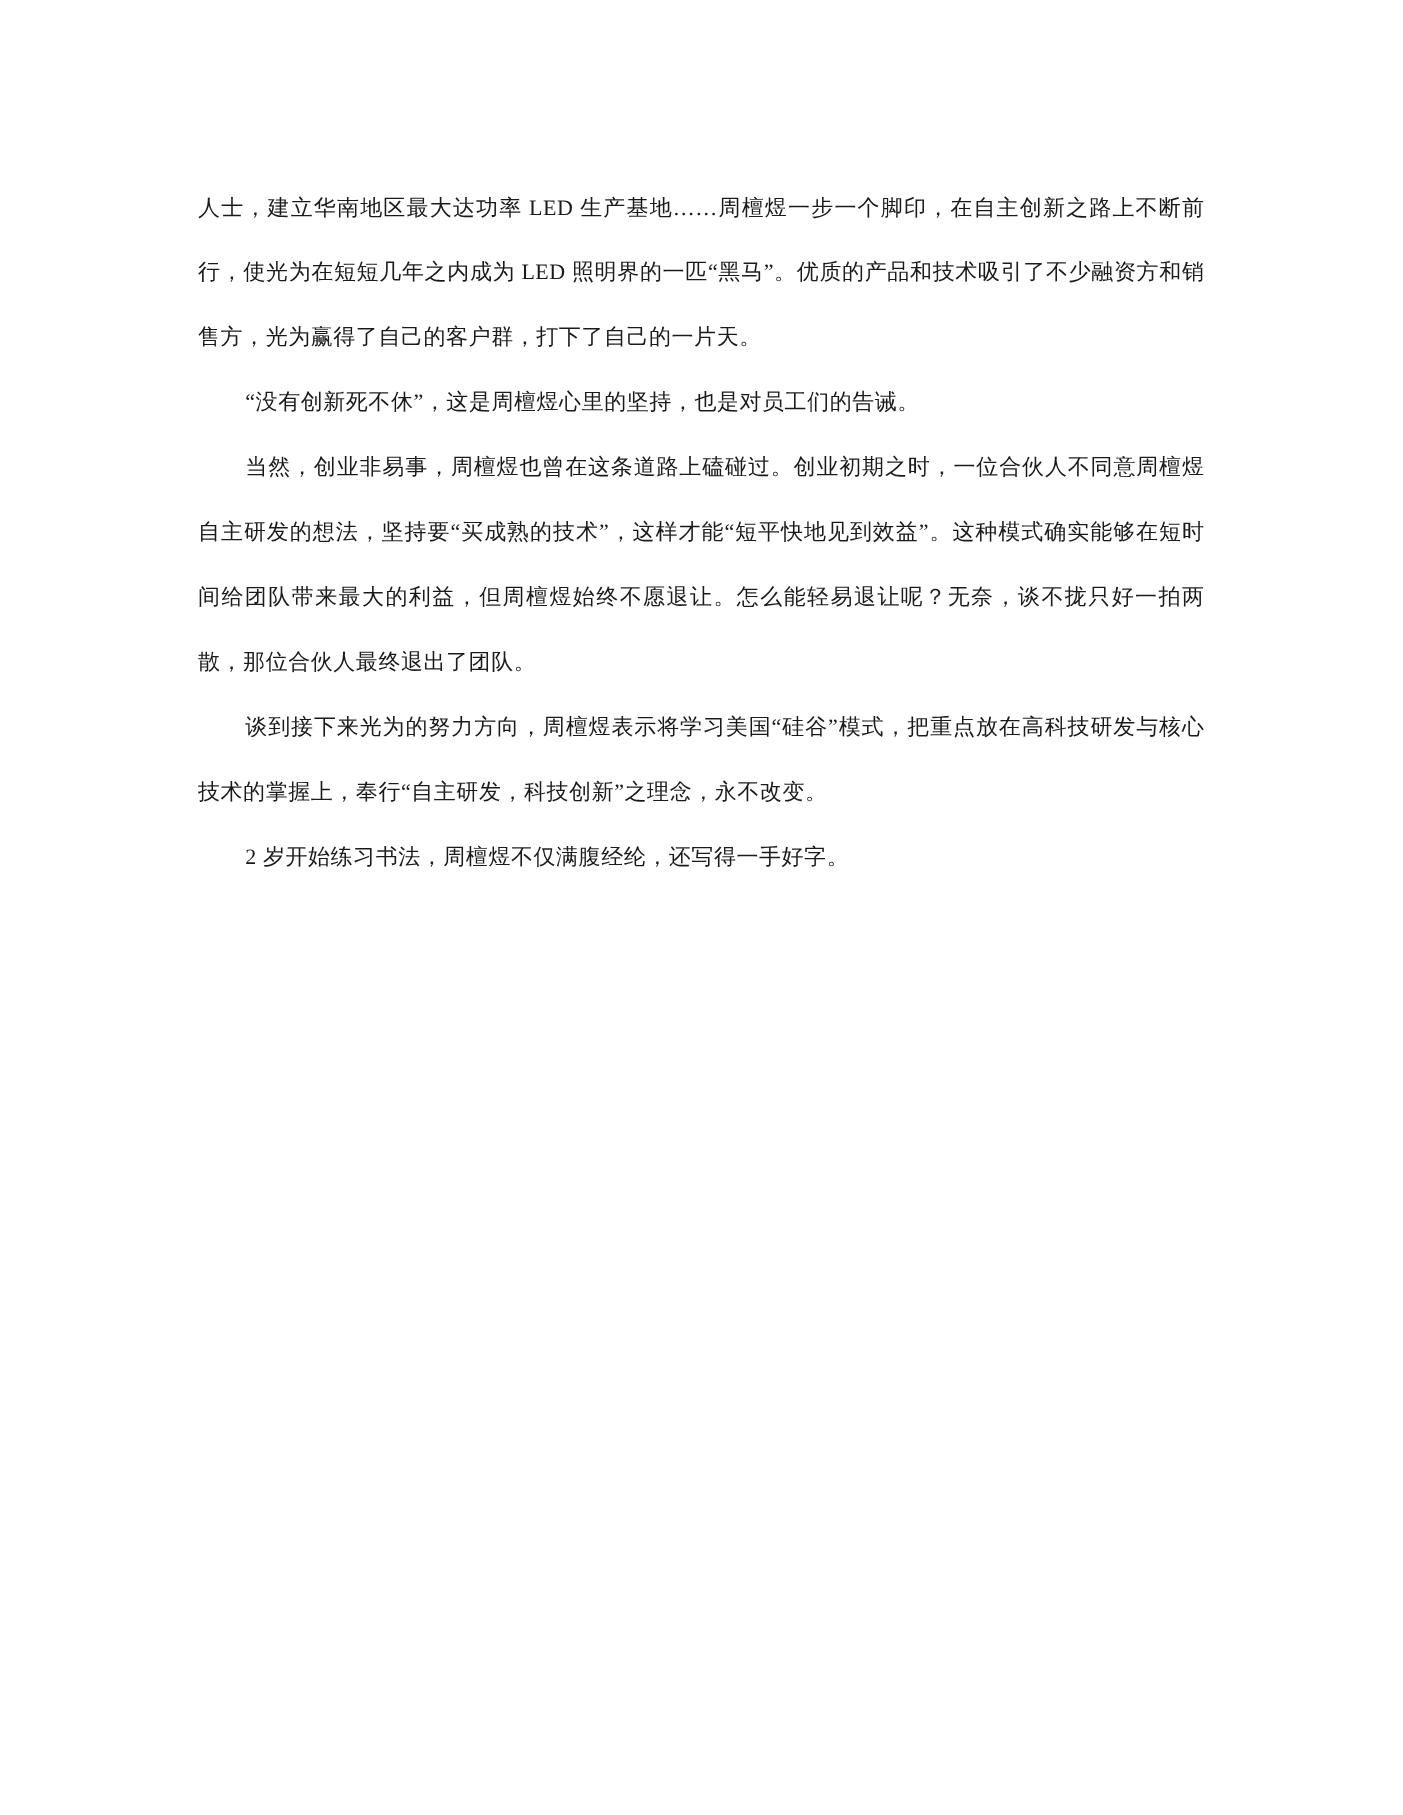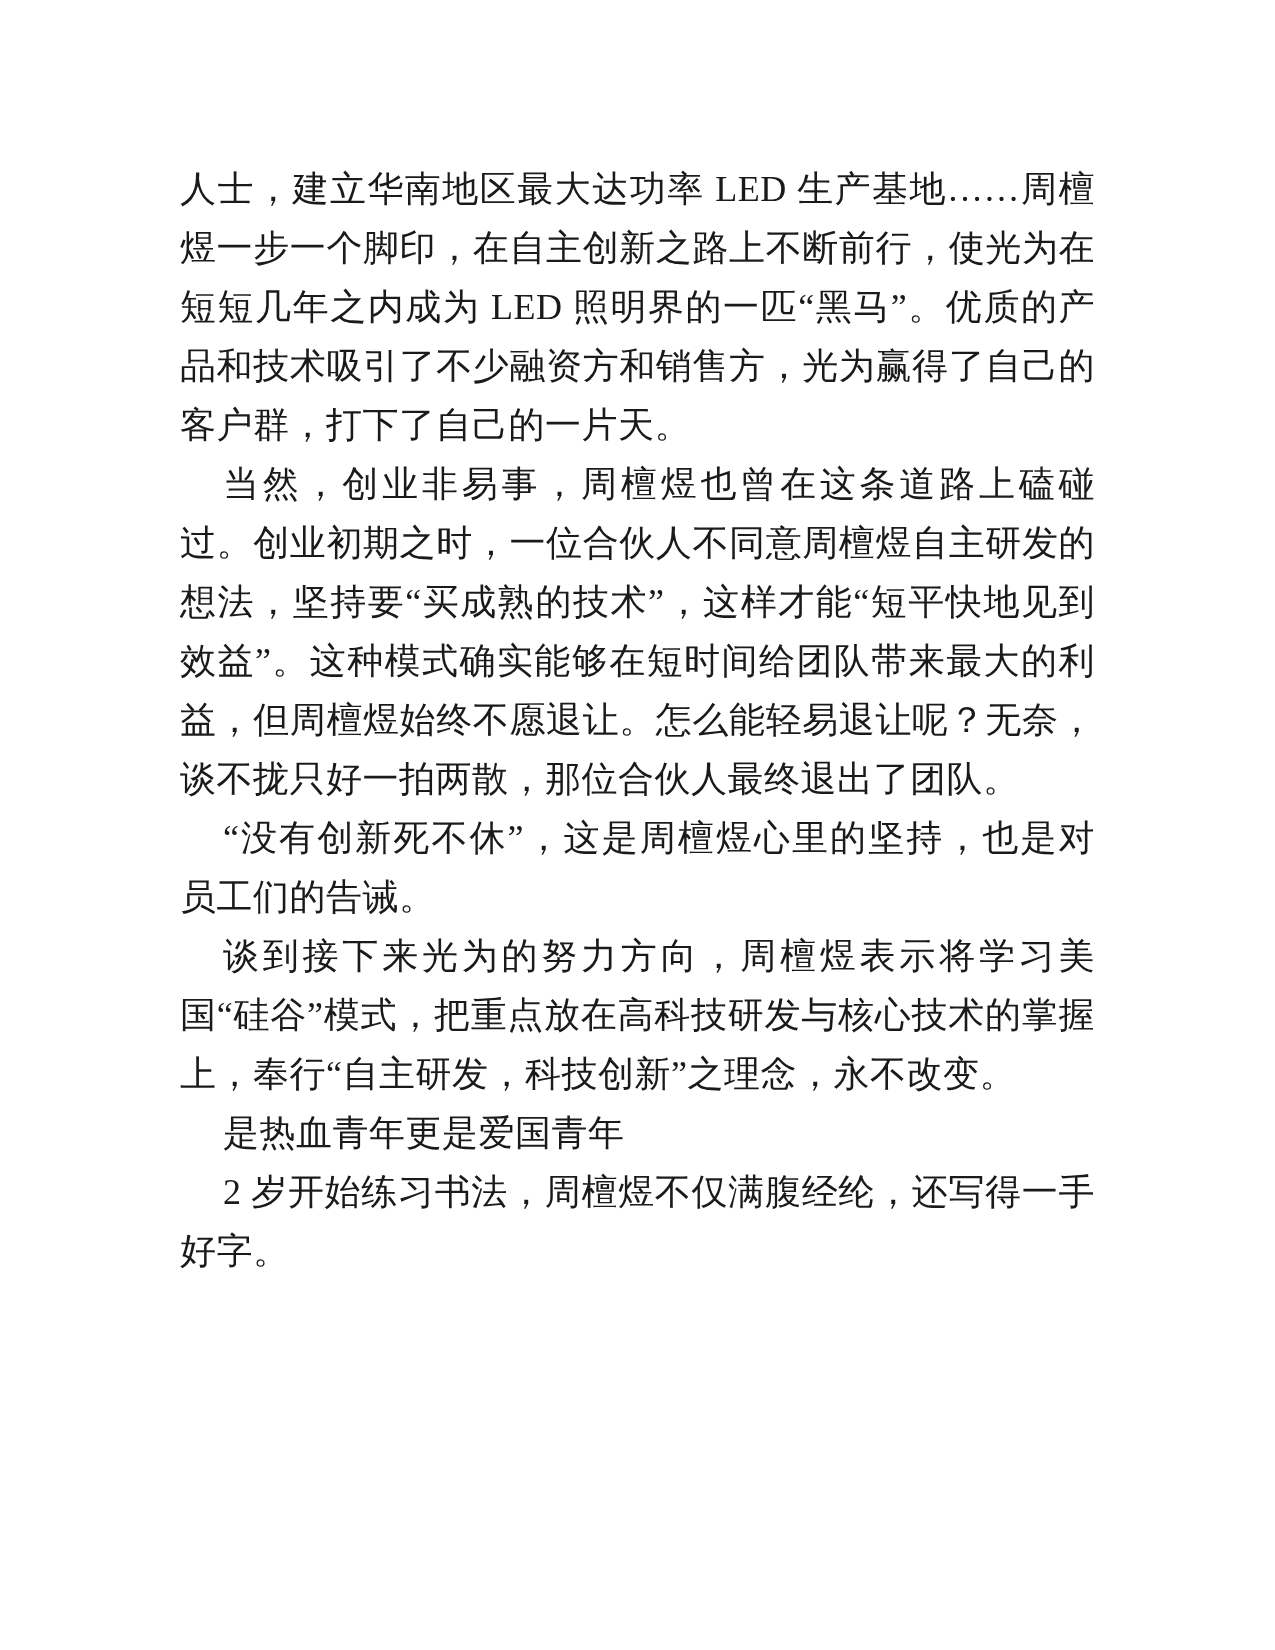--- a/index.html
+++ b/index.html
@@ -16,35 +16,34 @@
     font-family: "Liberation Serif", "DejaVu Serif", serif;
     color: #1a1a1a;
   }
   .content {
     box-sizing: border-box;
     padding: 160px 180px 0 180px;
     width: 100%;
   }
   .para {
     margin: 0;
-    font-size: 36px;
+    font-size: 20px;
     line-height: 59px;
     text-align: justify;
     letter-spacing: 0.5px;
     word-break: break-all;
   }
   .para.indent {
     text-indent: 43px;
   }
 </style>
 </head>
 <body>
 
 <div class="page">
   <div class="content">
     <p class="para">人士，建立华南地区最大达功率 LED 生产基地……周檀煜一步一个脚印，在自主创新之路上不断前行，使光为在短短几年之内成为 LED 照明界的一匹“黑马”。优质的产品和技术吸引了不少融资方和销售方，光为赢得了自己的客户群，打下了自己的一片天。</p>
+    <p class="para indent">“没有创新死不休”，这是周檀煜心里的坚持，也是对员工们的告诫。</p>
     <p class="para indent">当然，创业非易事，周檀煜也曾在这条道路上磕碰过。创业初期之时，一位合伙人不同意周檀煜自主研发的想法，坚持要“买成熟的技术”，这样才能“短平快地见到效益”。这种模式确实能够在短时间给团队带来最大的利益，但周檀煜始终不愿退让。怎么能轻易退让呢？无奈，谈不拢只好一拍两散，那位合伙人最终退出了团队。</p>
-    <p class="para indent">“没有创新死不休”，这是周檀煜心里的坚持，也是对员工们的告诫。</p>
     <p class="para indent">谈到接下来光为的努力方向，周檀煜表示将学习美国“硅谷”模式，把重点放在高科技研发与核心技术的掌握上，奉行“自主研发，科技创新”之理念，永不改变。</p>
-    <p class="para indent">是热血青年更是爱国青年</p>
     <p class="para indent">2 岁开始练习书法，周檀煜不仅满腹经纶，还写得一手好字。</p>
   </div>
 </div>
 
 </body></html>

